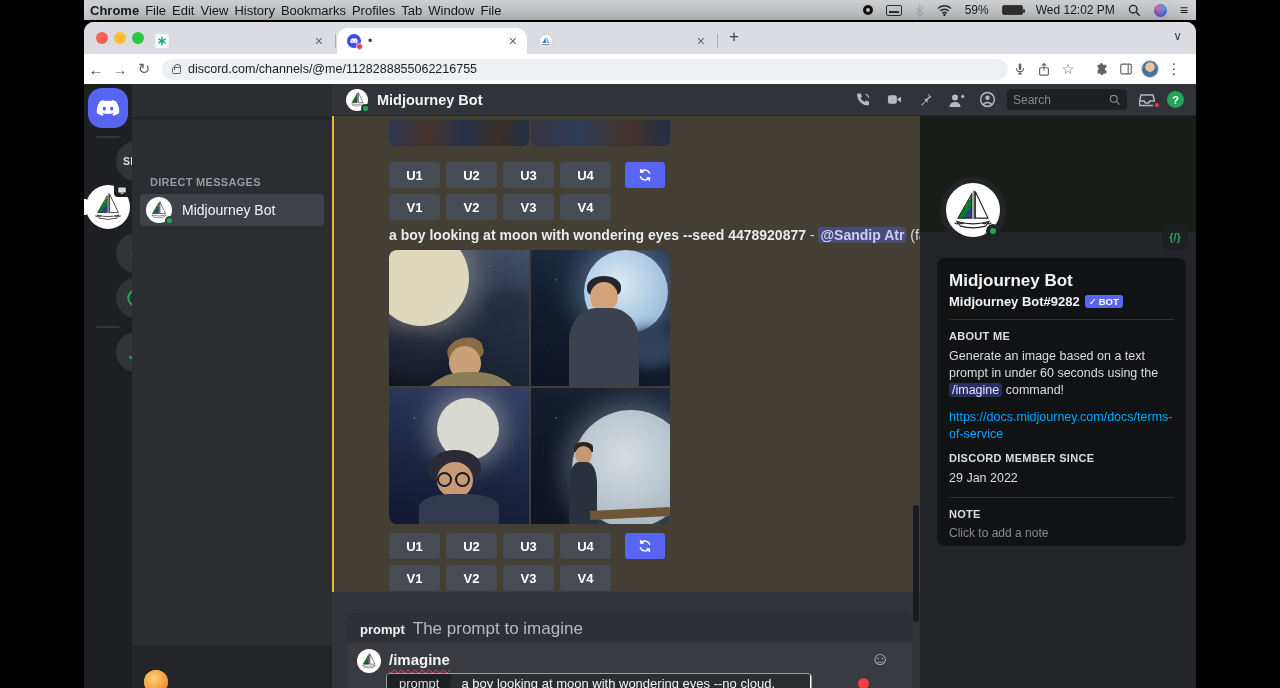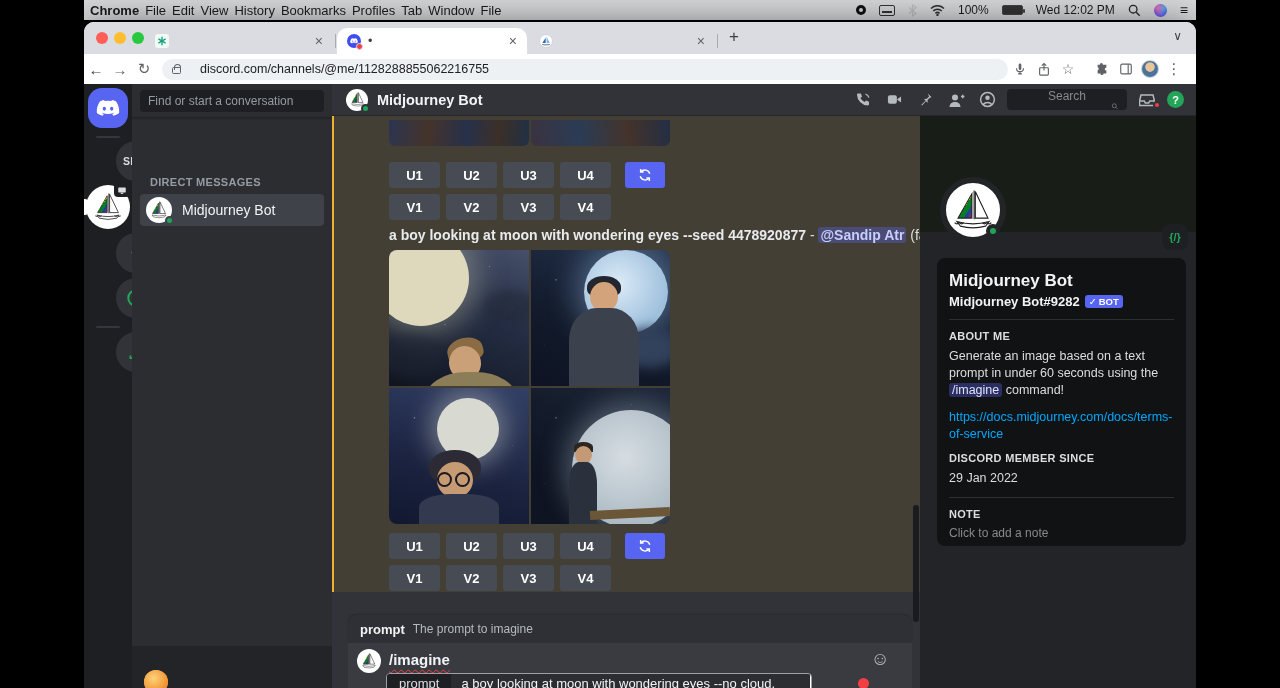--- a/index.html
+++ b/index.html
@@ -41,21 +41,21 @@
   .fav-discord { background:#404eed; border-radius:50%; }
   .fav-discord .dot { position:absolute; right:-2px; bottom:-2px; width:7px; height:7px;
     background:#f23f43; border:1.5px solid #dadce2; border-radius:50%; }
   .fav-mj { background:#fff; border-radius:50%; border:1px solid #d0d4da; }
   .newtab { top:5px; font-size:17px; color:#3c4043; }
   .tab-chevron { top:7px; right:14px; font-size:12px; color:#3c4043; }
 
   #addrbar { left:0; top:32px; width:1112px; height:30px; background:#fff; display:flex; align-items:center; }
   .nav-glyph { font-size:15px; color:#5f6368; width:24px; text-align:center; }
   #urlpill { width:846px; height:21px; background:#eef1f4; border-radius:11px; margin-left:6px;
-    display:flex; align-items:center; padding:0 10px; gap:19px; }
+    display:flex; align-items:center; padding:0 10px; gap:7px; }
   #urltext { font-size:12.5px; color:#202124; }
   .lock { width:9px; height:7px; border:1.2px solid #5f6368; border-radius:1.5px; position:relative; margin-top:3px; }
   .lock::before { content:""; position:absolute; left:1px; top:-4px; width:5px; height:5px;
     border:1.2px solid #5f6368; border-bottom:none; border-radius:4px 4px 0 0; }
   .bar-ico { width:24px; display:flex; justify-content:center; align-items:center; }
   .chrome-avatar { width:18px; height:18px; border-radius:50%;
     background:radial-gradient(circle at 50% 38%, #e8c49a 0 34%, #4a749c 40%); border:1px solid #cdd1d5; }
   .star-glyph { font-size:14px; color:#5f6368; }
   .dots-glyph { font-size:15px; color:#5f6368; }
 
@@ -100,21 +100,21 @@
   
   #chathdr { left:248px; top:0; width:864px; height:32px; background:#313338;
     border-bottom:1px solid rgba(0,0,0,.24); display:flex; align-items:center; }
   .hdr-ava { width:22px; height:22px; border-radius:50%; background:#fff; position:relative;
     margin-left:14px; flex:none; display:flex; align-items:center; justify-content:center; }
   .hdr-ava .status-dot { border-color:#313338; }
   #chathdr .title { margin-left:9px; font-size:14.5px; font-weight:bold; color:#f2f3f5; }
   .hdr-ico { width:22px; display:flex; justify-content:center; align-items:center; flex:none; }
   #hdr-right { margin-left:auto; display:flex; align-items:center; gap:9px; padding-right:12px; }
   #hdr-search { width:120px; height:21px; background:#1e1f22; border-radius:4px; display:flex;
-    align-items:center; padding:0 6px; font-size:12px; color:#87898c;flex-direction:column; }
+    align-items:center; padding:0 6px; font-size:12px; color:#87898c; }
   #hdr-search svg { margin-left:auto; }
   .inbox-wrap { position:relative; }
   .inbox-dot { position:absolute; right:-3px; bottom:-2px; width:8px; height:8px; background:#f23f43;
     border:2px solid #313338; border-radius:50%; }
   .help-circle { width:17px; height:17px; border-radius:50%; background:#23a559; color:#fff;
     font-size:11px; font-weight:bold; display:flex; align-items:center; justify-content:center; }
 
   
   #msgblock { left:248px; top:32px; width:588px; height:476px; background:#433f34;
     border-left:2px solid #f0b232; }
@@ -170,21 +170,21 @@
   .t4 .hair { position:absolute; left:43px; top:54px; width:19px; height:10px; border-radius:50% 50% 0 0; background:#2b2620; }
   .t4 .body { left:38px; top:74px; width:28px; height:62px; background:#2a303c; border-radius:35% 35% 0 0; }
   .t4 .plank { position:absolute; right:0; bottom:6px; width:80px; height:9px; background:#6b5637; transform:rotate(-3deg); }
 
   #scrollthumb { left:829px; top:421px; width:6px; height:117px; background:#1a1b1e; border-radius:3px; }
 
   
   #hintbar { left:264px; top:531px; width:564px; height:28px; background:#2e3035; border-radius:8px 8px 0 0;
     display:flex; align-items:center; gap:8px; padding:0 12px; box-shadow:0 -1px 2px rgba(0,0,0,.2); }
   #hintbar .opt { font-size:13px; font-weight:bold; color:#f2f3f5; }
-  #hintbar .desc { font-size:12px; color:#b5bac1; }
+  #hintbar .desc { font-size:17px; color:#b5bac1; }
   #composer { left:264px; top:559px; width:564px; height:45px; background:#393b41; }
   .comp-ava { left:9px; top:6px; width:24px; height:24px; border-radius:50%; background:#fff;
     display:flex; align-items:center; justify-content:center; }
   #cmdtext { left:41px; top:8px; font-size:15px; font-weight:600; color:#f2f3f5;
     text-decoration:underline wavy #f23f43 1px; text-underline-offset:4px; }
   #emoji { right:22px; top:5px; font-size:19px; color:#b5bac1; }
   #optbox { left:38px; top:30px; width:426px; height:22px; border:1px solid #9aa0aa; border-radius:4px;
     background:#2b2d31; display:flex; align-items:stretch; overflow:hidden; }
   #optbox .lbl { background:#1e1f22; color:#dbdee1; font-size:13px; padding:2px 12px 0; }
   #optbox .val { color:#f2f3f5; font-size:13px; padding:2px 0 0 10px; border-right:1px solid #fff; }
@@ -256,21 +256,21 @@
       <svg width="9" height="13" viewBox="0 0 9 13">
           <path d="M1 3.5L8 9.5 4.5 12V1L8 3.5 1 9.5" fill="none" stroke="#9a9da2" stroke-width="1.2"></path>
         </svg>
     </span>
     <span>
       <svg width="15" height="11" viewBox="0 0 15 11">
           <path d="M1 3.5a9 9 0 0 1 13 0M3.2 6a6 6 0 0 1 8.6 0M5.4 8.4a3 3 0 0 1 4.2 0" fill="none" stroke="#333" stroke-width="1.5"></path>
           <circle cx="7.5" cy="10" r="1.2" fill="#333"></circle>
         </svg>
     </span>
-    <span>100%</span>
+    <span>59%</span>
     <span class="batt"></span>
     <span>Wed 12:02 PM</span>
     <span>
       <svg width="13" height="13" viewBox="0 0 15 15">
           <circle cx="6" cy="6" r="4.4" fill="none" stroke="#222" stroke-width="1.5"></circle>
           <line x1="9.5" y1="9.5" x2="13.5" y2="13.5" stroke="#222" stroke-width="1.5"></line>
         </svg>
     </span>
     <span class="siri-icon"></span>
     <span class="menu-glyph">≡</span>
@@ -405,21 +405,20 @@
       <div class="rail-div abs" style="top:242px"></div>
       <div class="rail-circle abs" style="top:248px">
         <svg width="18" height="18" viewBox="0 0 16 16">
             <path d="M8 2v6M8 8L5.4 5.4M8 8l2.6-2.6" stroke="#23a559" stroke-width="1.6" fill="none"></path>
             <path d="M3 11v2.5h10V11" stroke="#23a559" stroke-width="1.6" fill="none"></path>
           </svg>
       </div>
     </div>
 
     <div id="dmside" class="abs">
-      <div id="dm-search" class="abs">Find or start a conversation</div>
       <div id="dm-topline" class="abs"></div>
       <div id="dm-header" class="abs">DIRECT MESSAGES</div>
       <div id="dm-add" class="abs">+</div>
       <div class="dm-item abs">
         <span class="dm-ava">
           <svg width="20" height="20" viewBox="0 0 40 40">
               <polygon points="19,6 19,27 7,27" fill="url(#rb)" stroke="#222" stroke-width="1.2"></polygon>
               <polygon points="22,4 33,27 22,27" fill="#fff" stroke="#222" stroke-width="1.2"></polygon>
               <line x1="21" y1="3" x2="21" y2="28" stroke="#222"></line>
               <path d="M6 30 Q20 34 34 30 L31 34 Q20 37 9 34 Z" fill="#fff" stroke="#222"></path>

